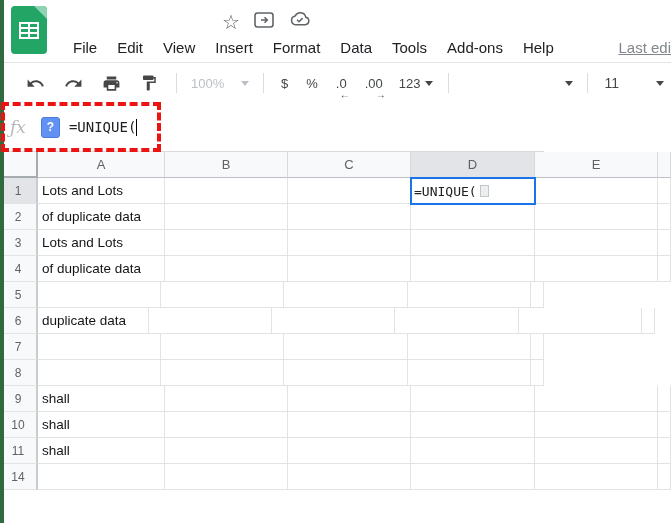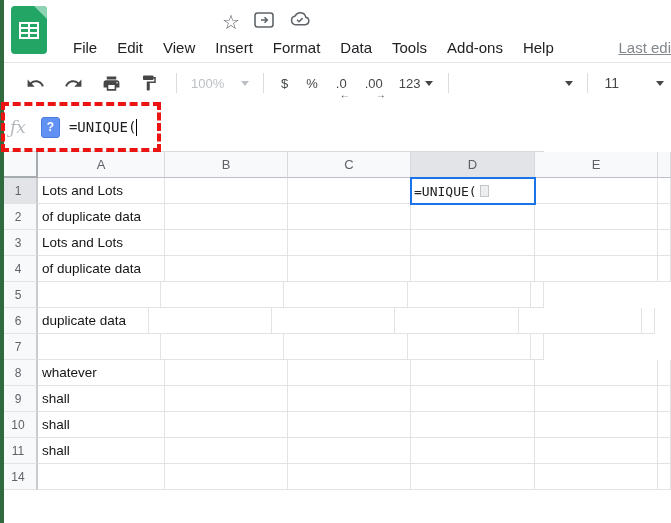--- a/index.html
+++ b/index.html
@@ -251,21 +251,20 @@
       <div class="grid-row">
         <div class="row-header">7</div>
         <div class="cell" style="width: 123px;"></div>
         <div class="cell" style="width: 123px;"></div>
         <div class="cell" style="width: 124px;"></div>
         <div class="cell" style="width: 123px;"></div>
         <div class="cell" style="width: 13px;"></div>
       </div>
       <div class="grid-row">
         <div class="row-header">8</div>
-        <div class="cell" style="width: 127px;">whatever</div>
         <div class="cell" style="width: 123px;"></div>
         <div class="cell" style="width: 123px;"></div>
         <div class="cell" style="width: 124px;"></div>
         <div class="cell" style="width: 123px;"></div>
         <div class="cell" style="width: 13px;"></div>
       </div>
       <div class="grid-row">
         <div class="row-header">9</div>
         <div class="cell" style="width: 127px;">shall</div>
         <div class="cell" style="width: 123px;"></div>

